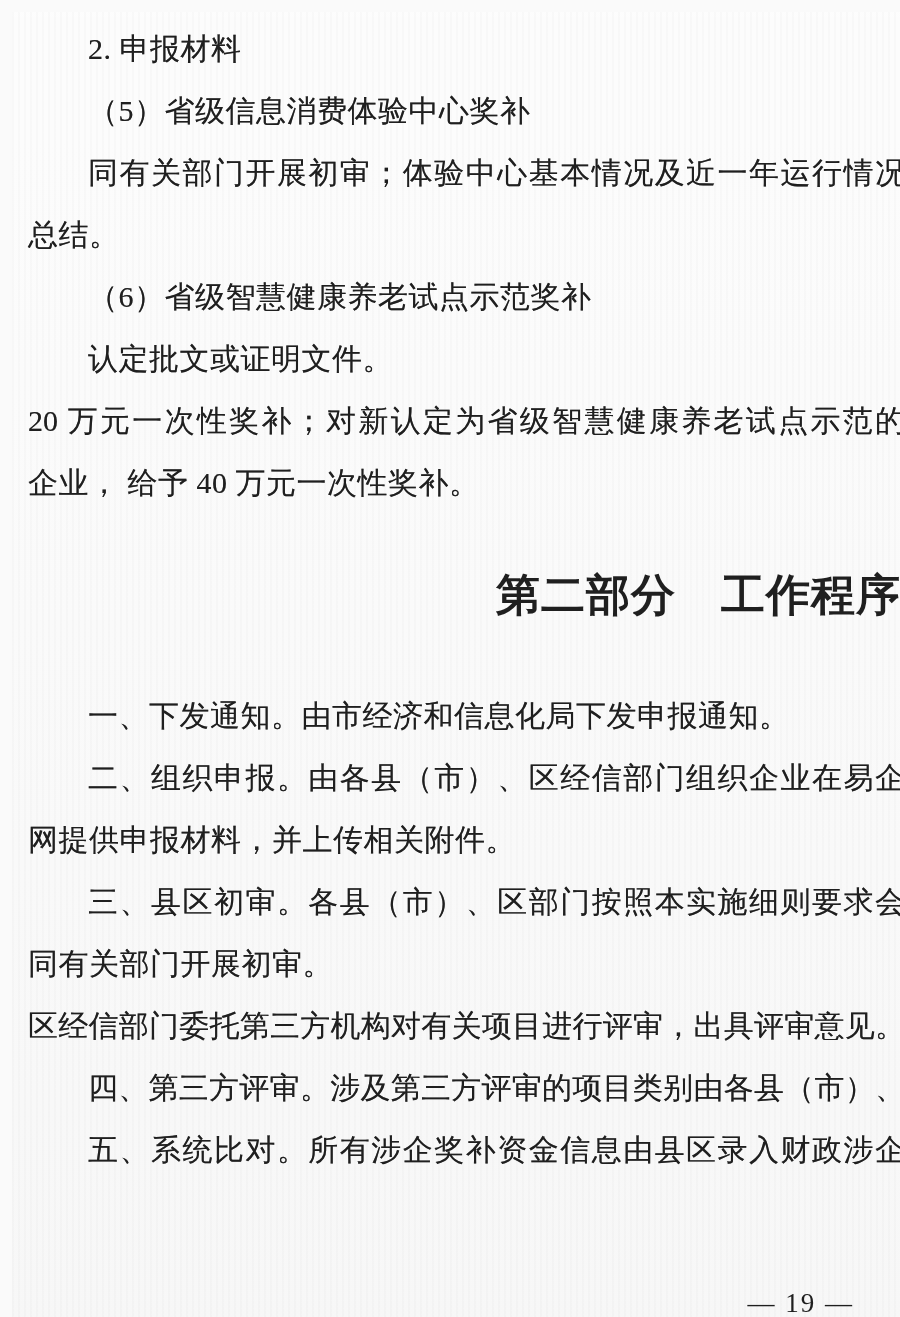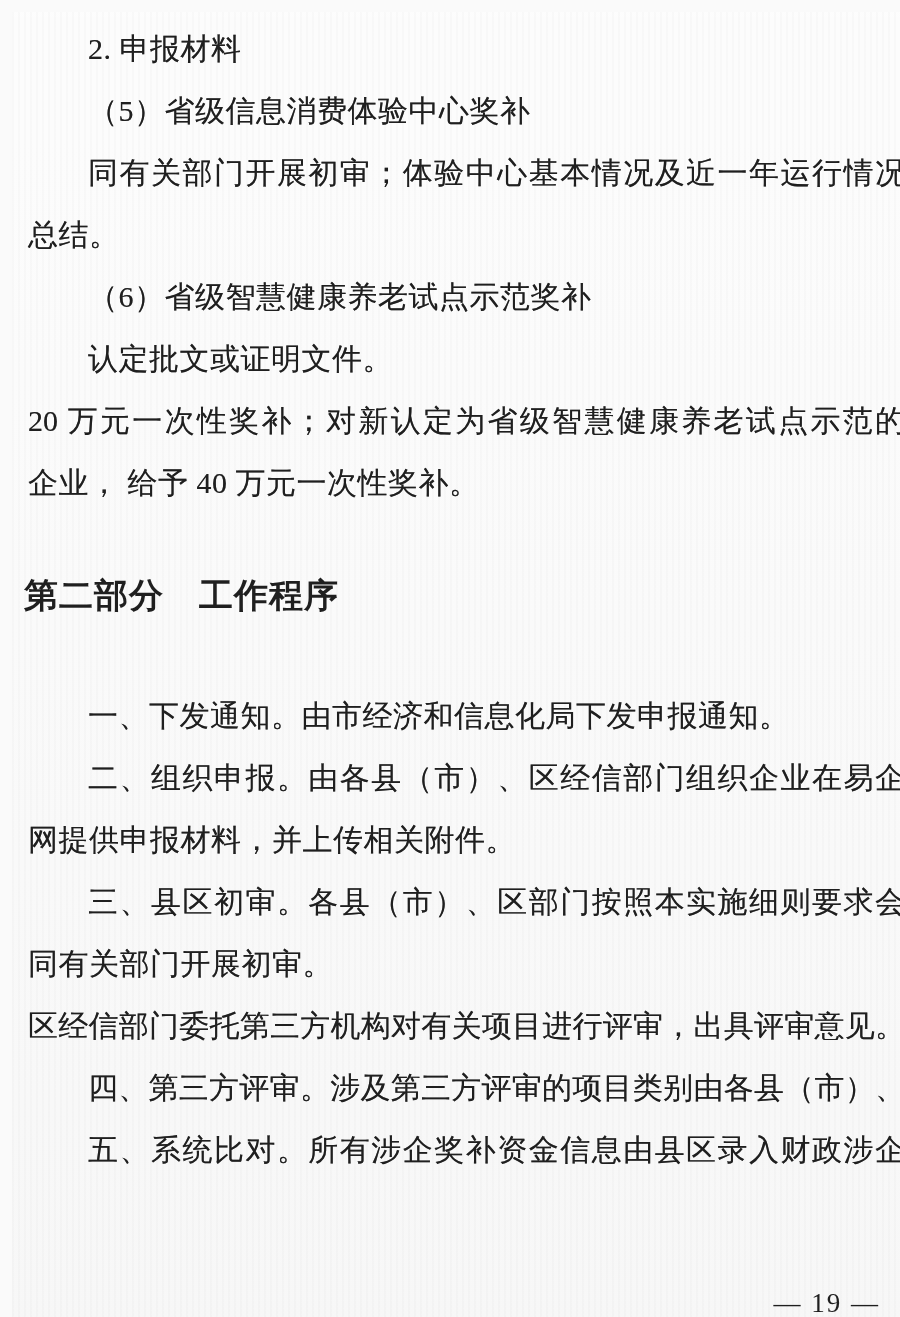--- a/index.html
+++ b/index.html
@@ -50,33 +50,33 @@
     white-space: normal;
     text-align: justify;
     text-align-last: justify;
     letter-spacing: 0;
   }
 
   .section-heading {
     margin-top: 53px;
     height: 60px;
     line-height: 60px;
-    font-size: 34px;
+    font-size: 44px;
     font-weight: 700;
     font-family: "Liberation Sans", "DejaVu Sans", sans-serif;
-    text-align: left;
+    text-align: right;
     color: var(--ink, #1f1f1f);
     letter-spacing: 1px;
   }
 
   .part2 { margin-top: 62px; }
 
   .page-number {
     position: absolute;
-    right: 28px;
+    right: 54px;
     bottom: 7px;
     font-size: 27px;
     line-height: 30px;
     font-family: "Liberation Serif", "DejaVu Serif", serif;
     color: var(--ink, #2a2a2a);
     letter-spacing: 2px;
   }
 </style>
 </head>
 <body>

